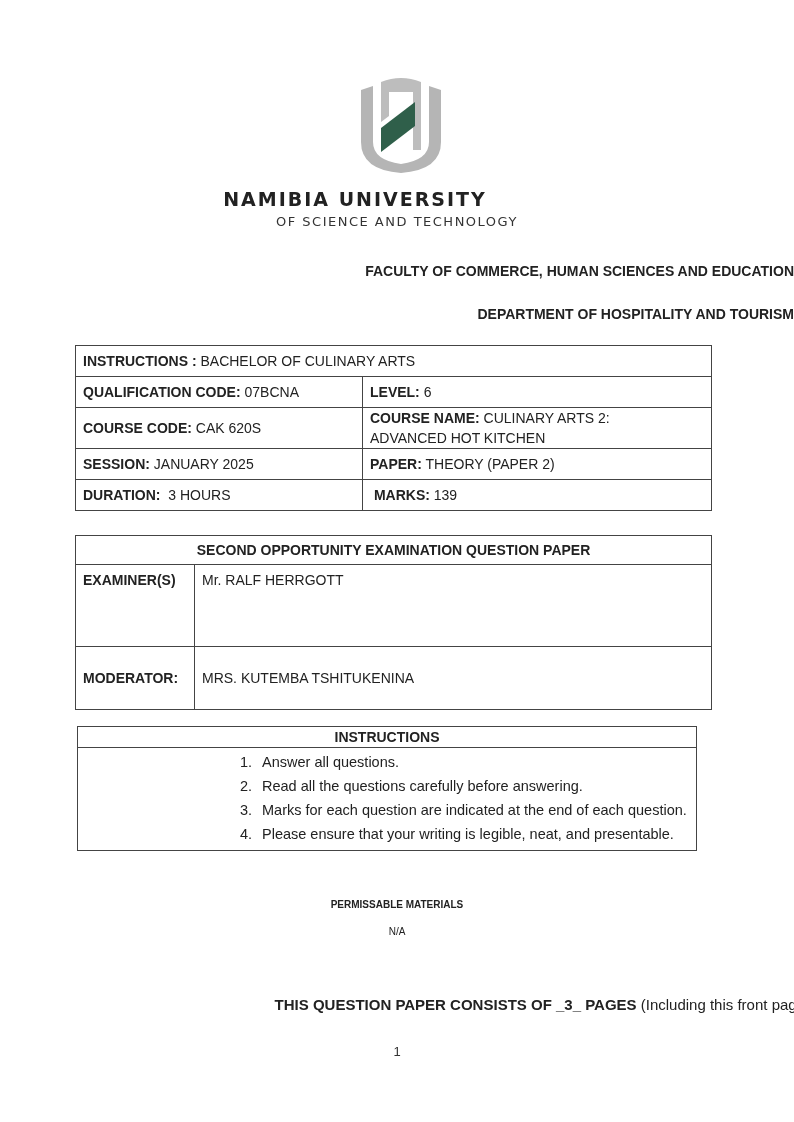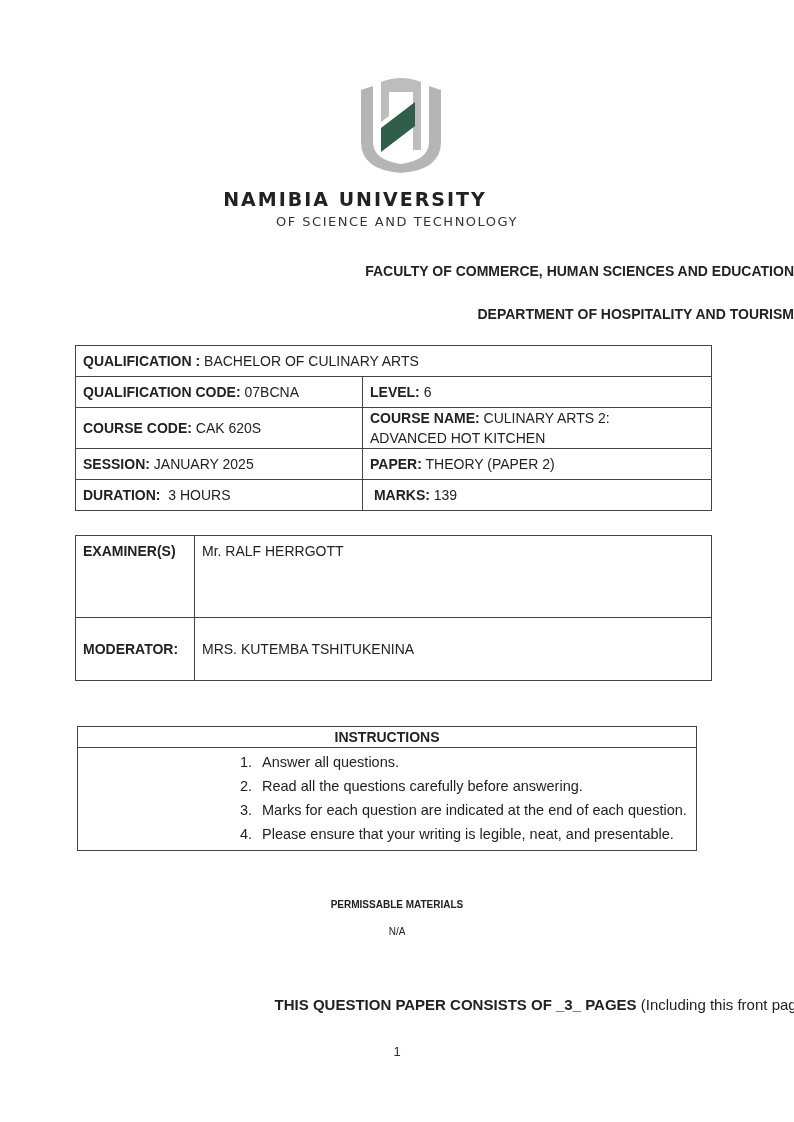--- a/index.html
+++ b/index.html
@@ -53,21 +53,21 @@
 <div class="uni-name">NAMIBIA UNIVERSITY</div>
 <div class="uni-sub">OF SCIENCE AND TECHNOLOGY</div>
 
 <div class="heading" style="top:263px">FACULTY OF COMMERCE, HUMAN SCIENCES AND EDUCATION</div>
 <div class="heading" style="top:306px">DEPARTMENT OF HOSPITALITY AND TOURISM</div>
 
 <table class="info">
   <tbody>
       <tr>
     <td colspan="2">
-      <span class="b">QUALIFICATION :</span>
+      <span class="b">INSTRUCTIONS :</span>
       <span>BACHELOR OF CULINARY ARTS</span>
     </td>
   </tr>
   <tr>
     <td style="width:272px">
       <span class="b">QUALIFICATION CODE:</span>
       <span>07BCNA</span>
     </td>
     <td>
       <span class="b">LEVEL:</span>
@@ -103,20 +103,23 @@
     <td>
       &nbsp;<span class="b">MARKS:</span>
       <span>139</span>
     </td>
   </tr>
 </tbody>
   </table>
 
 <table class="exam">
   <tbody>
+      <tr>
+    <td colspan="2" class="title">SECOND OPPORTUNITY EXAMINATION QUESTION PAPER</td>
+  </tr>
   <tr class="examiner">
     <td class="lbl">EXAMINER(S)</td>
     <td>Mr. RALF HERRGOTT</td>
   </tr>
   <tr class="moderator">
     <td class="lbl">MODERATOR:</td>
     <td>MRS. KUTEMBA TSHITUKENINA</td>
   </tr>
 </tbody>
   </table>

